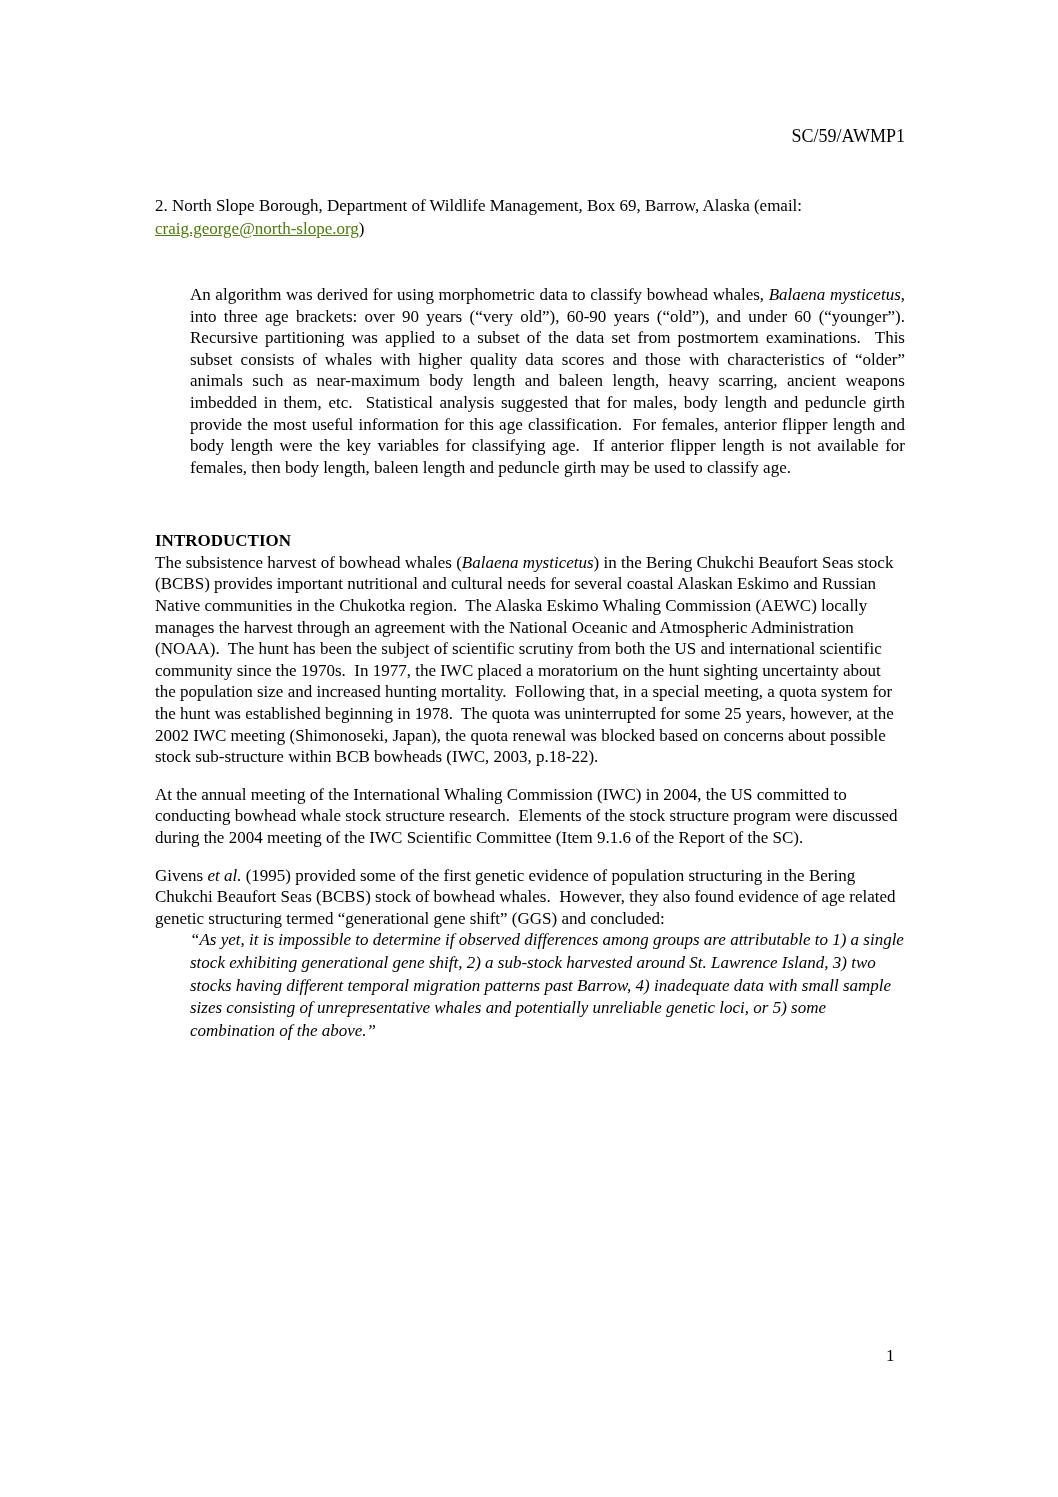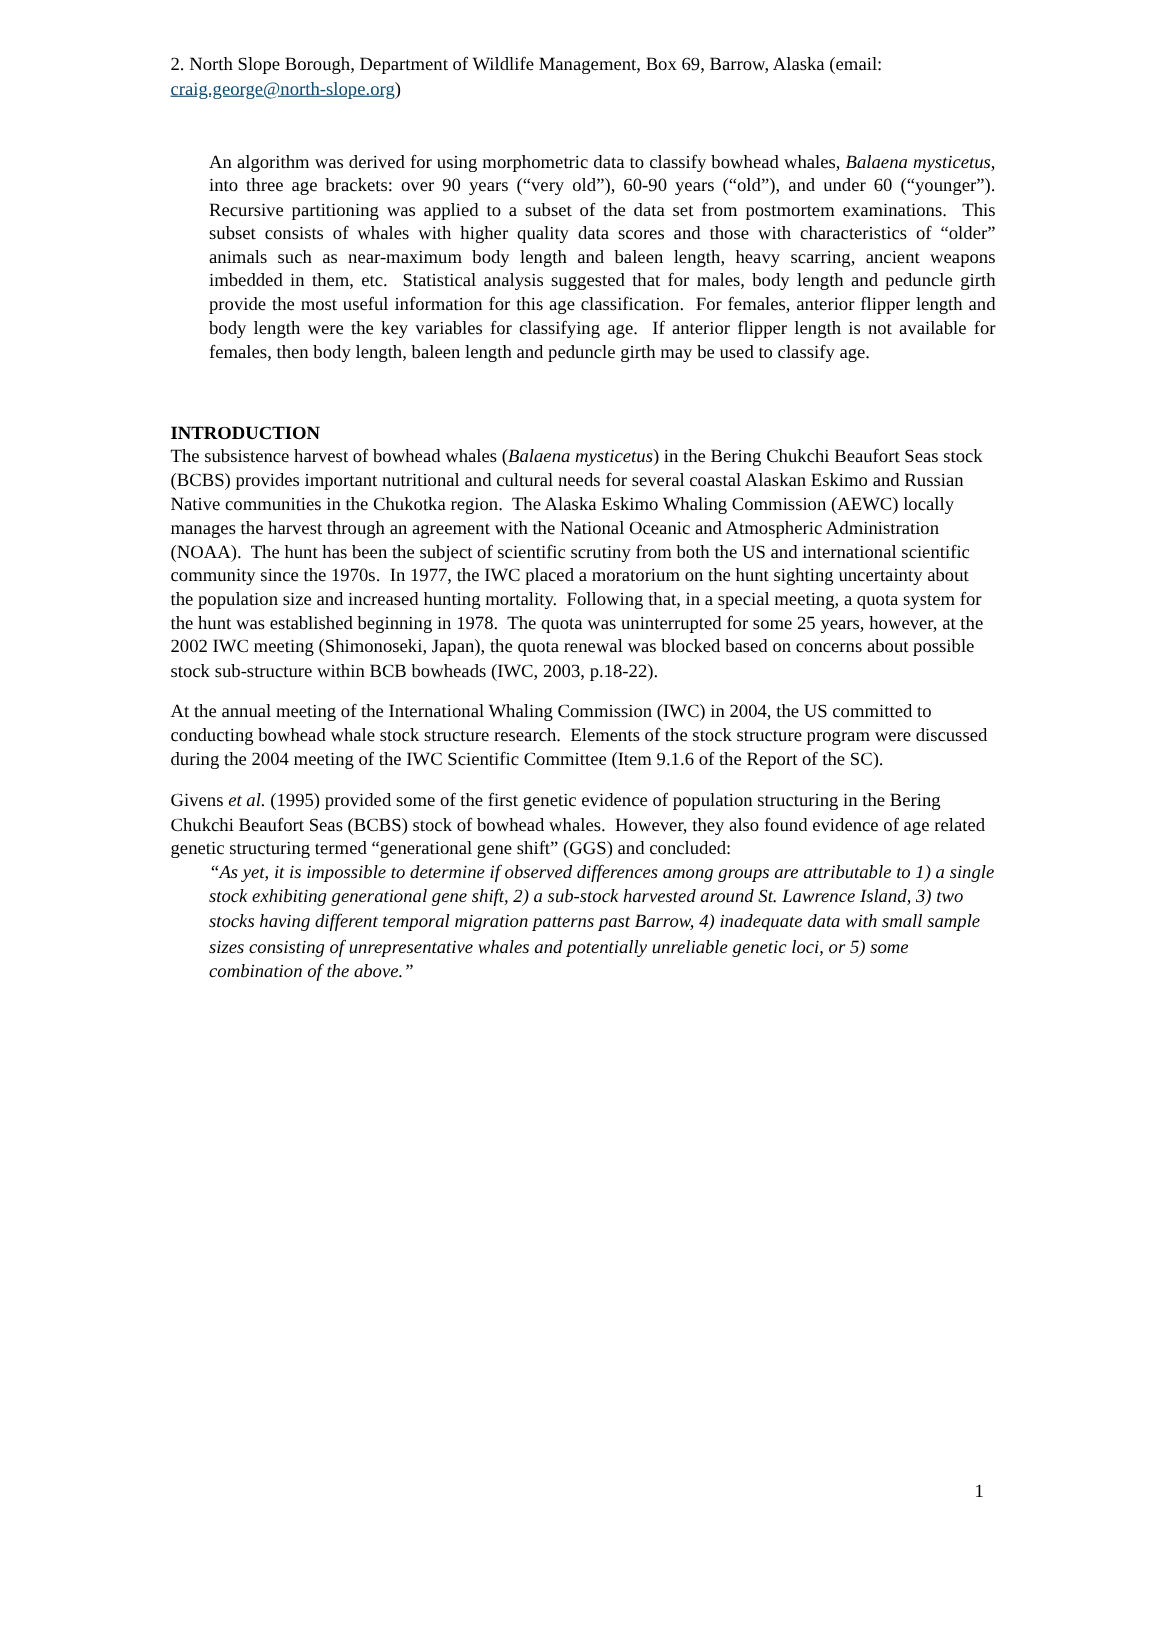--- a/index.html
+++ b/index.html
@@ -31,21 +31,21 @@
     margin: 24px 0 0 155px;
   }
   sup { font-size: 11px; vertical-align: super; line-height: 0; }
   .affiliations {
     margin: 25px 0 0 155px;
     width: 748px;
     line-height: 22.5px;
     white-space: pre-wrap;
   }
   .affiliations a {
-    color: #0c4a6e;
+    color: #4d7c0f;
     text-decoration: underline;
     font-family: Liberation Serif, serif;
   }
   .abstract {
     margin: 44px 0 0 190px;
     width: 715px;
   }
   .abstract-heading {
     font-weight: bold;
     margin: 0;
@@ -81,20 +81,21 @@
     position: absolute;
     top: 1345px;
     left: 886px;
   }
 </style>
 </head>
 <body>
 
 <div class="page">
 
+  <div class="doc-code">SC/59/AWMP1</div>
 
 
 
   <div class="affiliations"><br><span>2. North Slope Borough, Department of Wildlife Management, Box 69, Barrow, Alaska (email: </span><a href="#">craig.george@north-slope.org</a><span>)</span></div>
 
   <div class="abstract">
     <p class="abstract-body"><span>An algorithm was derived for using morphometric data to classify bowhead whales, </span><span class="italic">Balaena mysticetus</span><span>, into three age brackets: over 90 years (“very old”), 60-90 years (“old”), and under 60 (“younger”).  Recursive partitioning was applied to a subset of the data set from postmortem examinations.  This subset consists of whales with higher quality data scores and those with characteristics of “older” animals such as near-maximum body length and baleen length, heavy scarring, ancient weapons imbedded in them, etc.  Statistical analysis suggested that for males, body length and peduncle girth provide the most useful information for this age classification.  For females, anterior flipper length and body length were the key variables for classifying age.  If anterior flipper length is not available for females, then body length, baleen length and peduncle girth may be used to classify age.</span></p>
   </div>
 
   <p class="intro-heading">INTRODUCTION</p>

